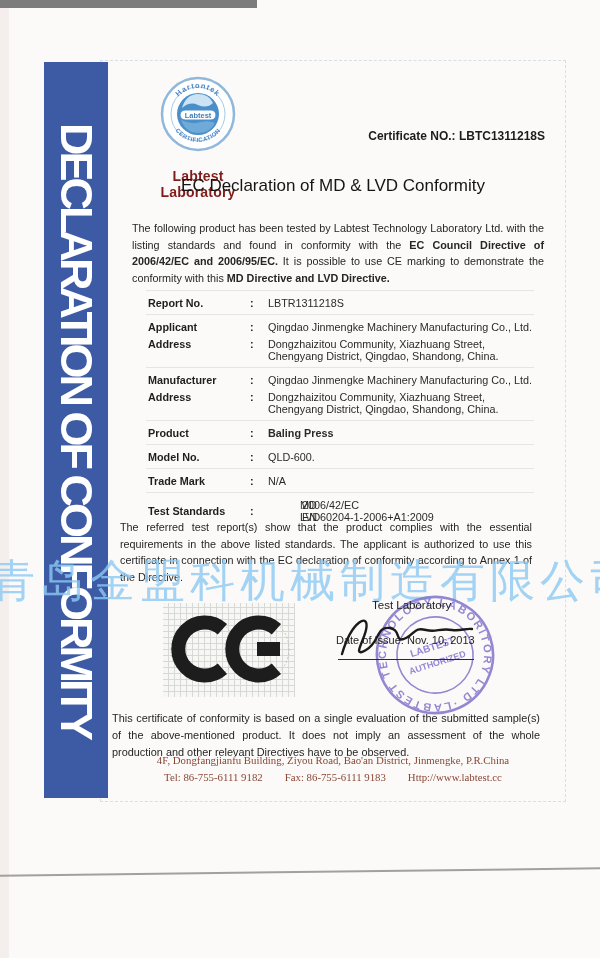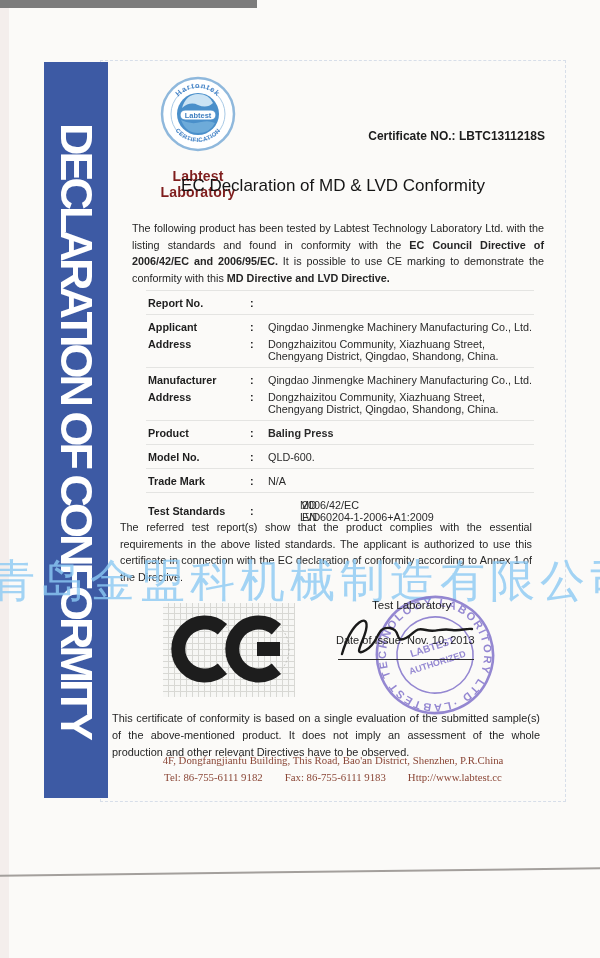--- a/index.html
+++ b/index.html
@@ -110,20 +110,21 @@
   </div>
 
   <div class="doc-title">EC Declaration of MD &amp; LVD Conformity</div>
 
   <p class="para" id="intro"><span>The following product has been tested by Labtest Technology Laboratory Ltd. with the listing standards and found in conformity with the </span><b>EC Council Directive of 2006/42/EC and 2006/95/EC.</b><span> It is possible to use CE marking to demonstrate the conformity with this </span><b>MD Directive and LVD Directive.</b></p>
 
   <div class="details">
     <div class="dgroup">
       <span class="dlabel">Report No.</span>
       <span class="dcolon">:</span>
+      <span class="dvalue">LBTR1311218S</span>
     </div>
     <div class="dgroup">
       <span class="dlabel">Applicant</span>
       <span class="dcolon">:</span>
       <span class="dvalue">Qingdao Jinmengke Machinery Manufacturing Co., Ltd.</span>
     </div>
     <div class="dgroup sub">
       <span class="dlabel">Address</span>
       <span class="dcolon">:</span>
       <span class="dvalue">Dongzhaizitou Community, Xiazhuang Street, Chengyang District, Qingdao, Shandong, China.</span>
@@ -205,20 +206,20 @@
   </svg>
   <div class="sig-line"></div>
   <div class="date-issue">
     <span>Date of Issue:</span>
     <span>Nov. 10, 2013</span>
   </div>
 
   <p class="para" id="closing2">This certificate of conformity is based on a single evaluation of the submitted sample(s) of the above-mentioned product. It does not imply an assessment of the whole production and other relevant Directives have to be observed.</p>
 
   <div class="footer">
-    <div>4F, Dongfangjianfu Building, This Road, Bao'an District, Shenzhen, P.R.China</div>
+    <div>4F, Dongfangjianfu Building, Ziyou Road, Bao'an District, Jinmengke, P.R.China</div>
     <div>
       <span>Tel: 86-755-6111 9182</span><span class="gap"></span><span>Fax: 86-755-6111 9183</span><span class="gap"></span><span>Http://www.labtest.cc</span>
     </div>
   </div>
 
   <div class="scan-line-bottom"></div>
 </div>
 
 </body></html>

